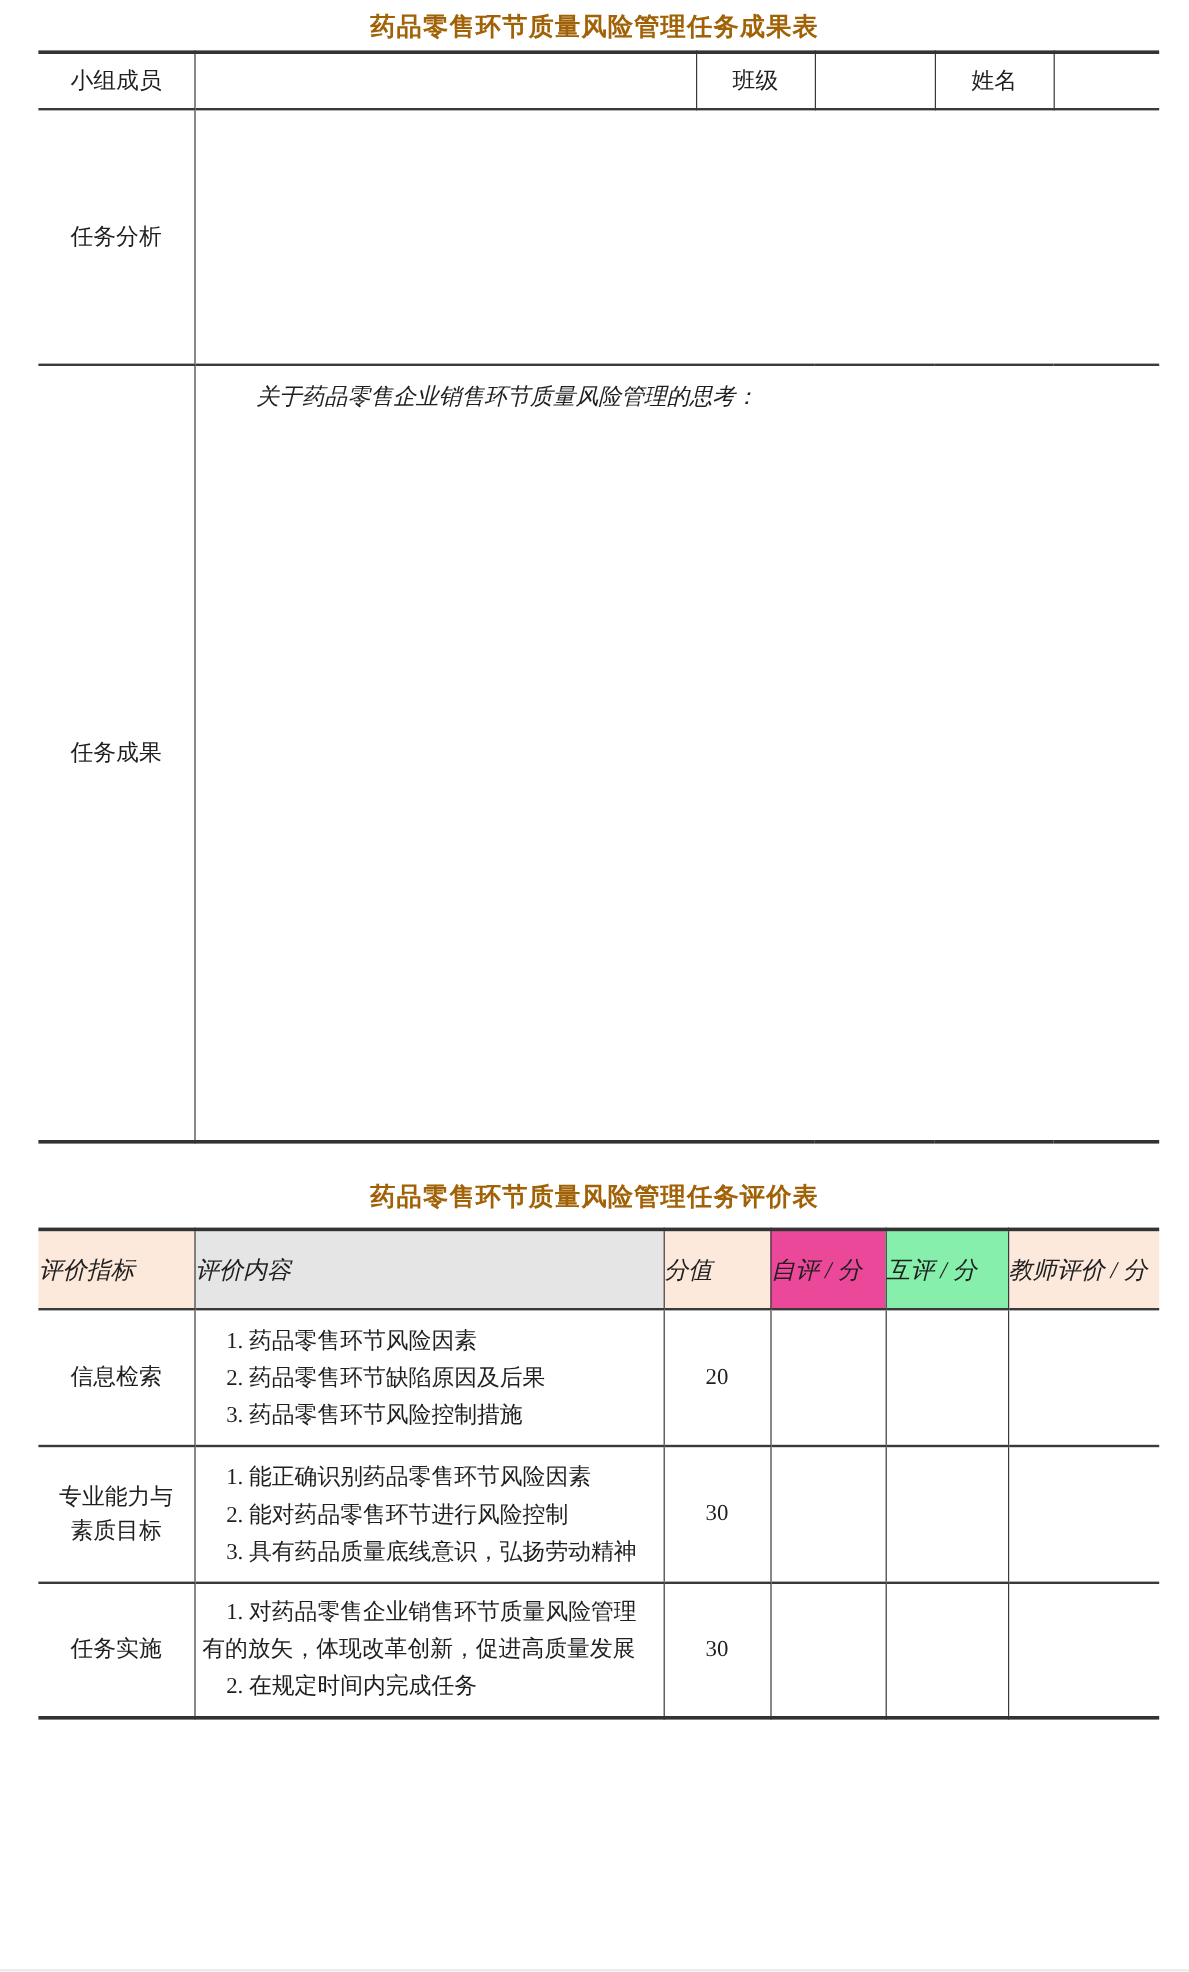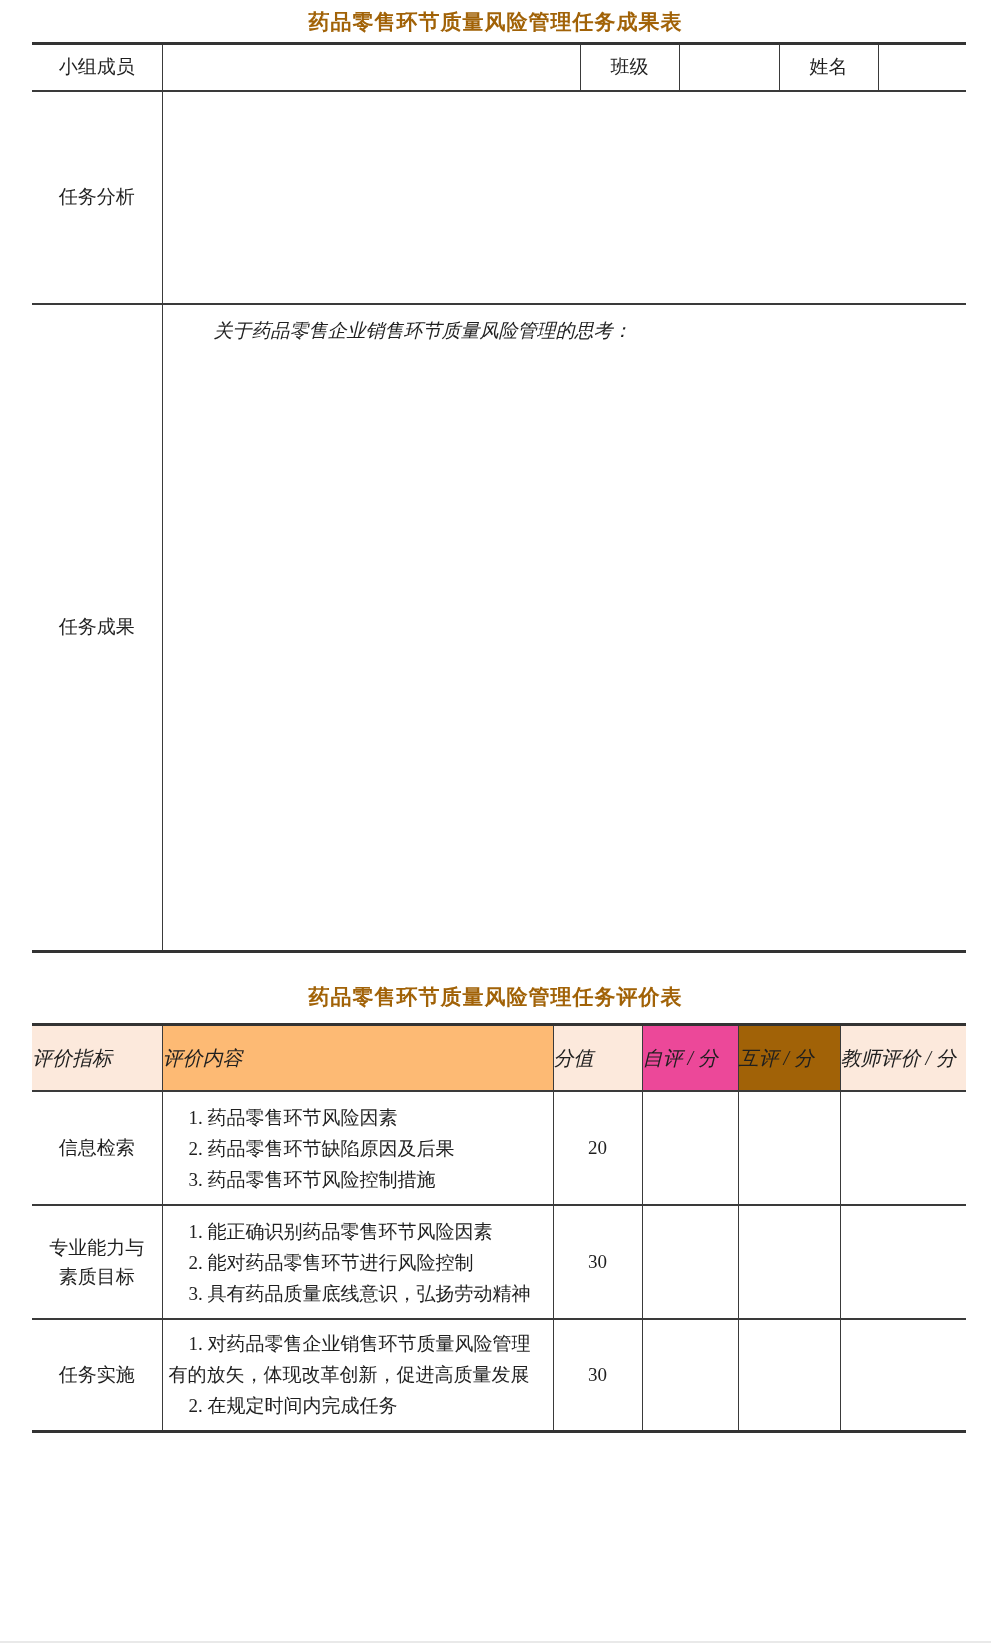--- a/index.html
+++ b/index.html
@@ -128,24 +128,24 @@
       <col style="width:130px">
         <col style="width:391px">
         <col style="width:89px">
       <col style="width:96px">
         <col style="width:102px">
         <col style="width:126px">
     </colgroup>
     <tbody>
         <tr class="eval-head">
       <td style="background: rgb(252, 233, 220);">评价指标</td>
-      <td class="vl" style="background: #fdba74;">评价内容</td>
+      <td class="vl" style="background: #e5e5e5;">评价内容</td>
       <td class="vl" style="background: rgb(252, 233, 220);">分值</td>
       <td class="vl" style="background: #ec4899;">自评 / 分</td>
-      <td class="vl" style="background: #a16207;">互评 / 分</td>
+      <td class="vl" style="background: #86efac;">互评 / 分</td>
       <td class="vl" style="background: rgb(252, 233, 220);">教师评价 / 分</td>
     </tr>
 
 
     <tr style="height:114px;">
       <td class="indicator-cell hl">信息检索</td>
       <td class="vl hl content-cell">
             <div class="line">1. 药品零售环节风险因素</div>
             <div class="line">2. 药品零售环节缺陷原因及后果</div>
             <div class="line">3. 药品零售环节风险控制措施</div>

